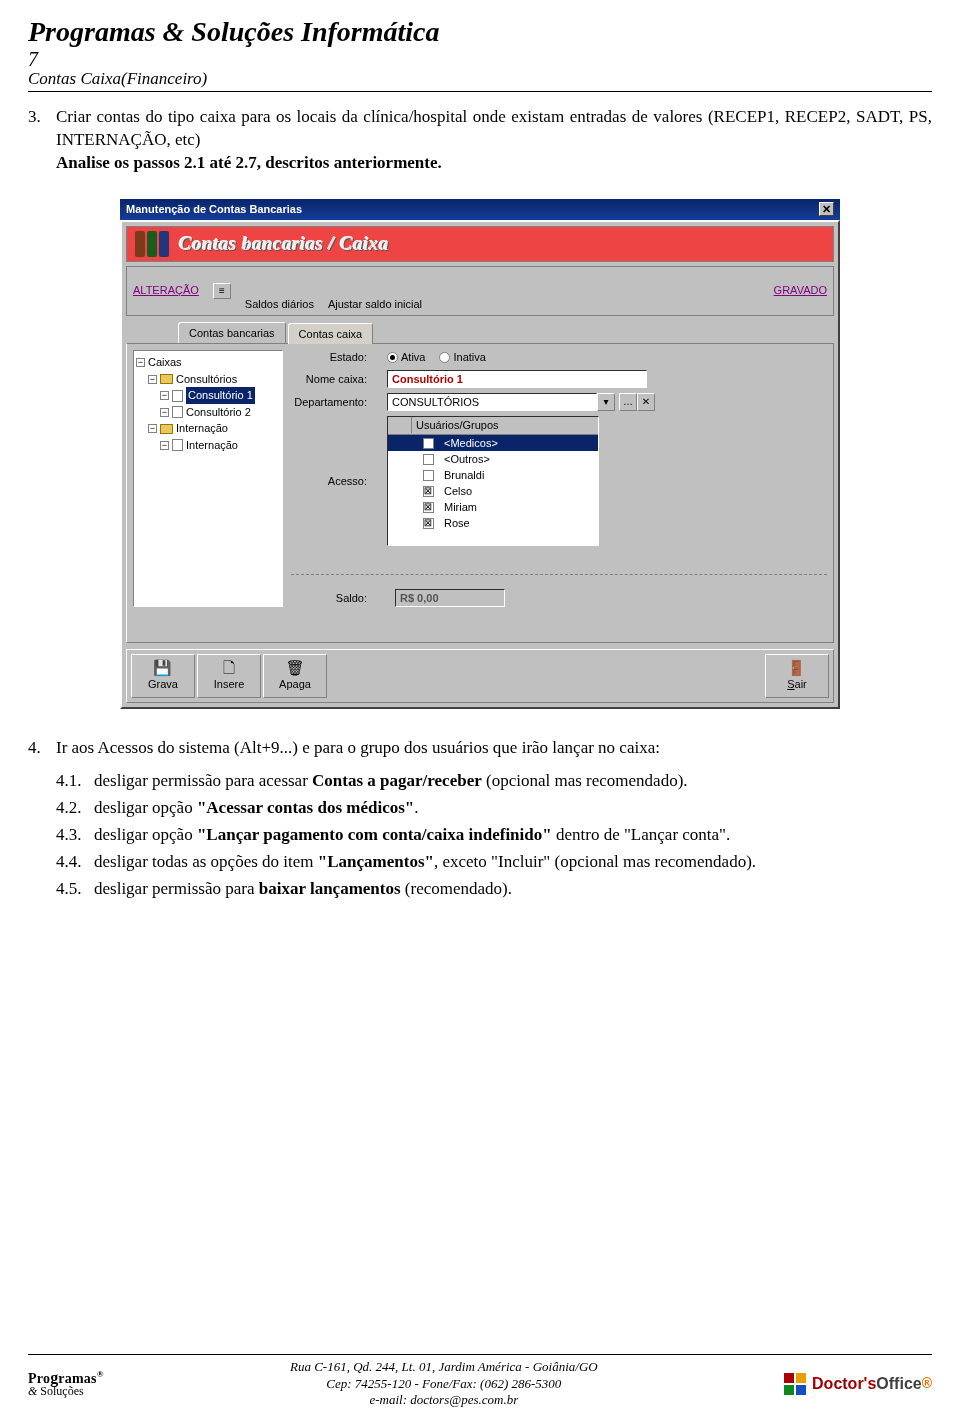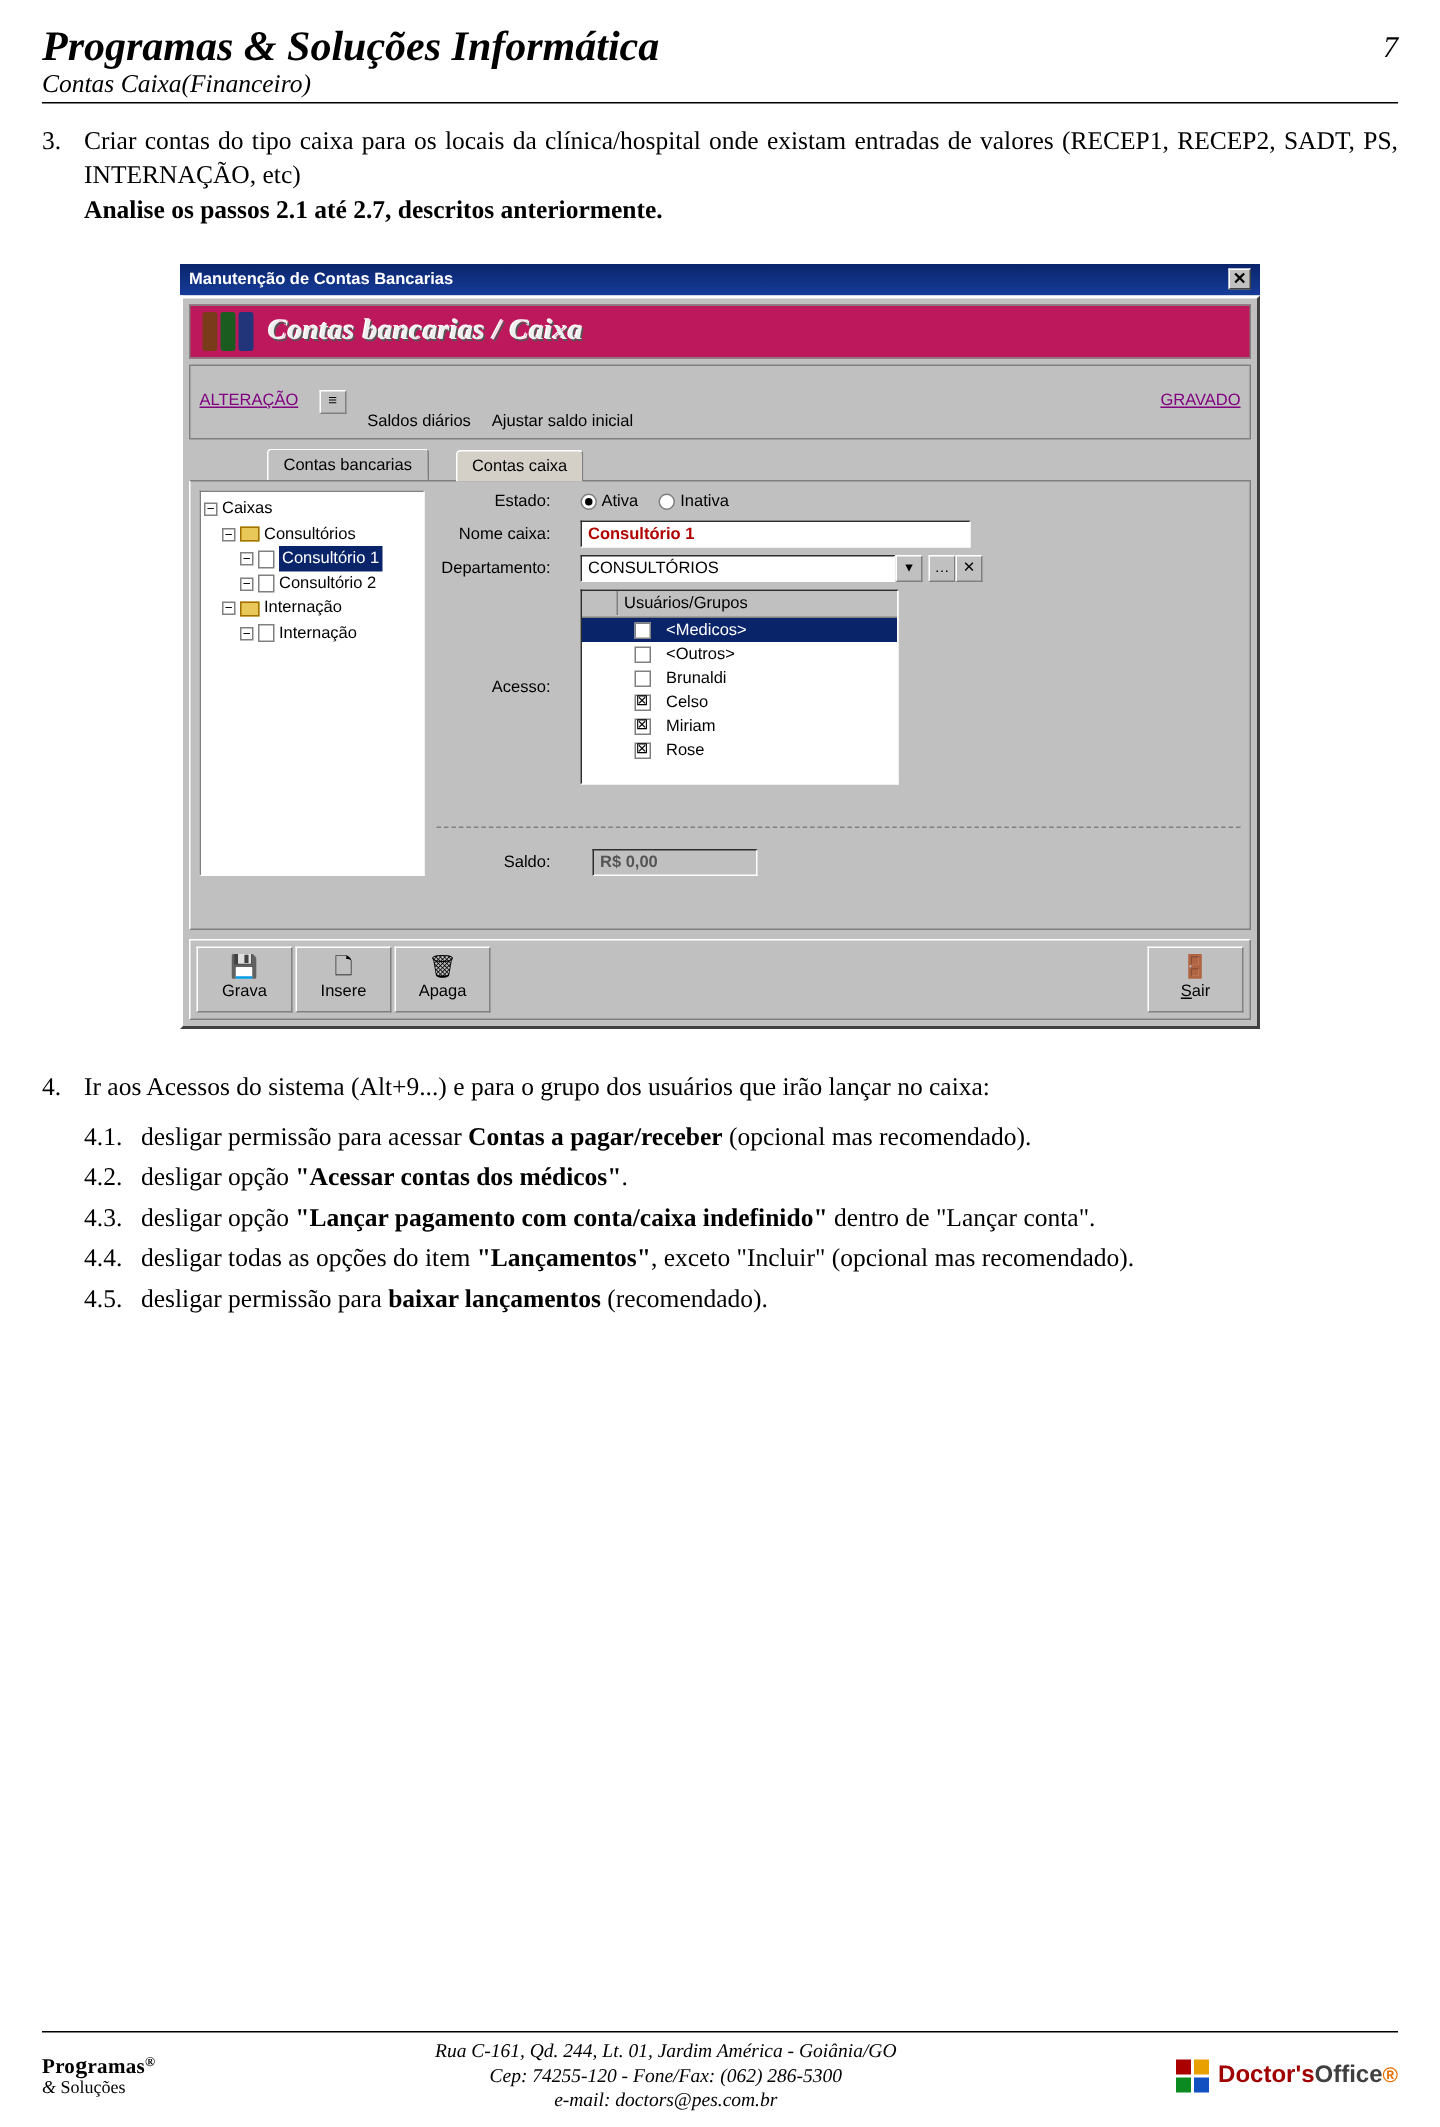--- a/index.html
+++ b/index.html
@@ -5,21 +5,21 @@
   * { box-sizing: border-box; }
   body {
     margin: 0;
     font-family: "Times New Roman", Times, serif;
     background: #fff;
     width: 960px;
     color: #000;
   }
   .page { padding: 16px 28px 12px 28px; min-height: 1418px; position: relative; }
   .hdr { border-bottom: 1.5px solid #000; padding-bottom: 2px; }
-  .hdr-row1 { display:flex; justify-content:space-between; align-items:center; }
+  .hdr-row1 { display:flex; justify-content:space-between; align-items:flex-start;flex-direction:column; }
   .hdr-title { font-style: italic; font-size: 28px; font-weight: bold; }
   .hdr-pageno { font-style: italic; font-size: 20px; }
   .hdr-row2 { display:flex; justify-content:space-between; font-style:italic; font-size:17px; margin-top:-2px;}
   .body { font-size: 17px; line-height: 1.35; margin-top:14px; }
   ol.num3 { list-style:none; padding-left:0; margin:0 0 24px 0;}
   ol.num3 > li { display:flex; }
   ol.num3 .n { width:28px; flex:none; }
   ol.num3 .txt { flex:1; text-align:justify; }
   .txt b { font-weight:bold; }
   .app-wrap { display:flex; justify-content:center; margin: 24px 0 28px 0; }
@@ -32,40 +32,40 @@
     color:#000;
   }
   .titlebar {
     background: linear-gradient(#0a246a,#163d9b);
     color:#fff; padding:3px 6px; display:flex; justify-content:space-between; align-items:center;
     font-weight: bold;
   }
   .titlebar .xbtn { width:15px; height:14px; background:#c0c0c0; border:1px solid #fff; border-right-color:#404040; border-bottom-color:#404040; display:flex; align-items:center; justify-content:center; color:#000; font-size:11px; line-height:1;}
   .outerpanel { background:#c0c0c0; border:2px solid #fff; border-right-color:#404040; border-bottom-color:#404040; padding:4px;}
   .banner {
-    border:1px solid #808080; background:#be185d; padding:4px 8px;
+    border:1px solid #808080; background:#ef4444; padding:4px 8px;
     display:flex; align-items:center; gap:10px; margin-bottom:4px;
   }
   .banner .biconset { display:flex; gap:2px;}
   .bicon { width:10px; height:26px; border-radius:2px; }
   .bicon.b1{background:#7a3b1a;} .bicon.b2{background:#1a5c20;} .bicon.b3{background:#22357a;}
   .banner .btxt {
     font-family: "Times New Roman", serif; font-style:italic; font-size:19px; color:#eee;
     text-shadow: 1px 1px 0 #555, -1px -1px 0 #fff;
     letter-spacing:0.5px; font-weight:bold;
   }
   .toolbar1 {
     border:1px solid #808080; background:#c0c0c0; padding:3px 6px;
     display:flex; align-items:center; gap:14px; margin-bottom:6px;
   }
   .link-purple { color:#800080; text-decoration:underline; font-size:11px;}
   .toolbtn { background:#c0c0c0; border:1px solid #fff; border-right-color:#808080; border-bottom-color:#808080; width:18px; height:16px; display:inline-flex; align-items:center; justify-content:center; font-size:10px;}
   .tlabel { font-size:11px; color:#000;margin-top:27px; }
   .tspace { flex:1;}
-  .tabstrip { display:flex; align-items:flex-end; gap:18px; margin-left:4px;padding-left:48px;}
+  .tabstrip { display:flex; align-items:flex-end; gap:2px; margin-left:4px;padding-left:48px;}
   .tab { background:#c0c0c0; border:1px solid #fff; border-bottom:none; border-right-color:#808080; padding:3px 10px; font-size:11px; border-top-left-radius:3px; border-top-right-radius:3px;}
   .tab.active { background:#d4d0c8; position:relative; top:1px; font-weight:normal;}
   .tabpanel { border:1px solid #fff; border-right-color:#808080; border-bottom-color:#808080; border-top-color:#808080; background:#c0c0c0; padding:6px; min-height:300px;}
   .tabcols { display:flex; gap:8px; }
   .tree {
     width:150px; background:#fff; border:1px solid #808080; border-right-color:#fff; border-bottom-color:#fff;
     padding:3px 2px; font-size:11px; line-height:1.5;
   }
   .tree .row { display:flex; align-items:center; gap:3px; white-space:nowrap;}
   .tx { display:inline-flex; width:9px; height:9px; border:1px solid #808080; background:#fff; align-items:center;justify-content:center; font-size:9px; line-height:1;}

